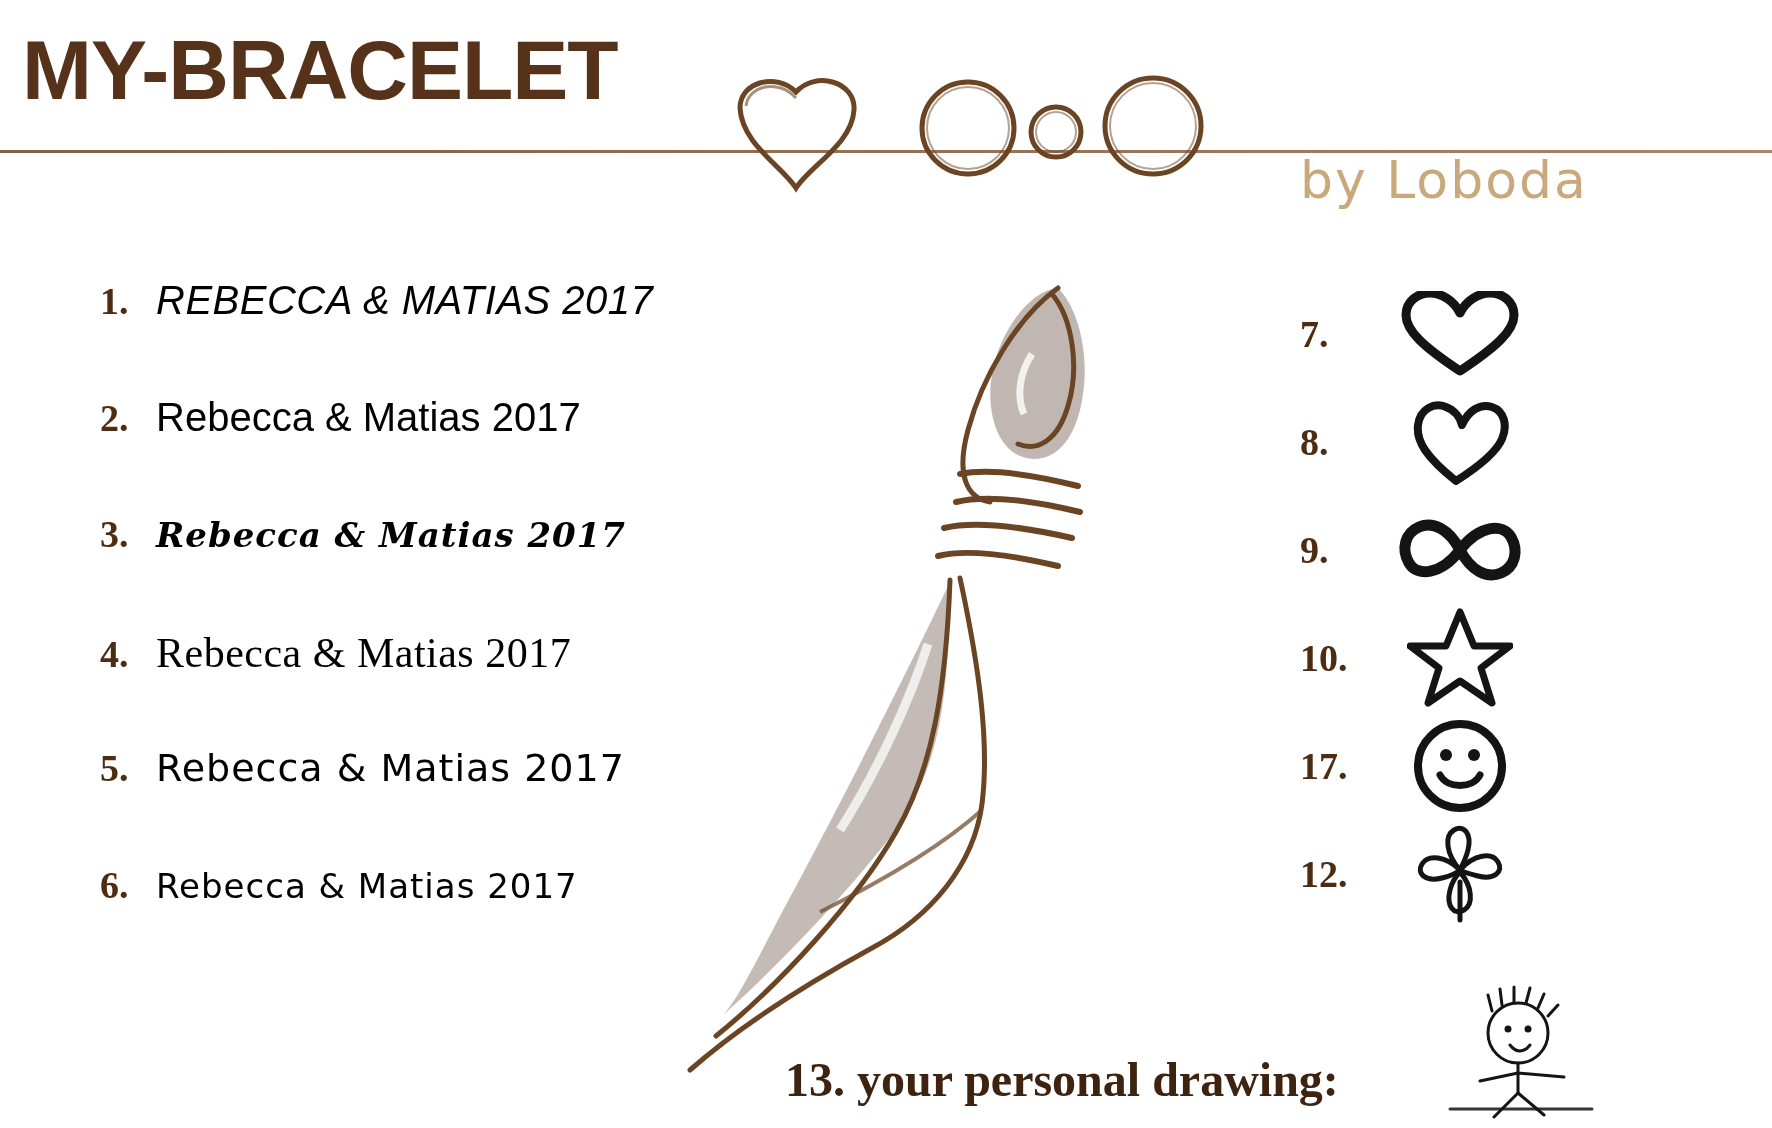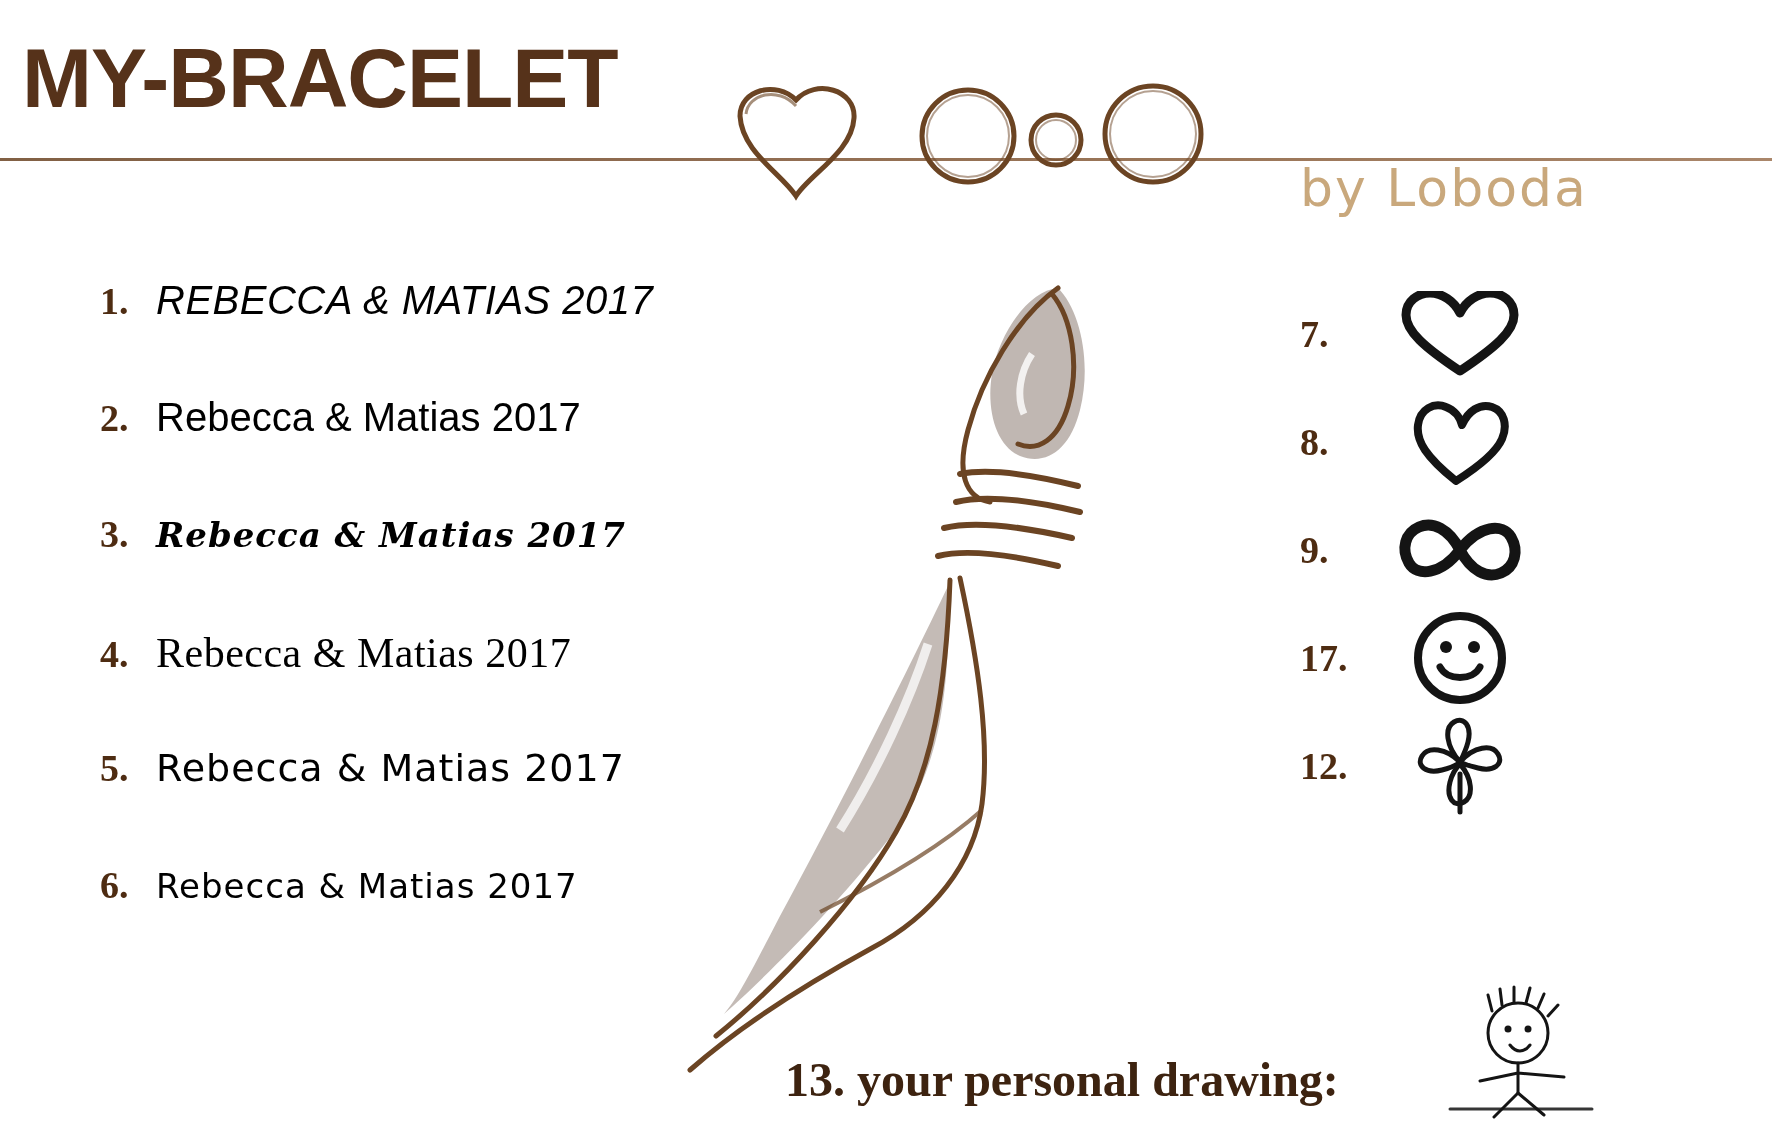--- a/index.html
+++ b/index.html
@@ -12,21 +12,21 @@
     height: 1128px;
     position: relative;
     overflow: hidden;
     font-family: "Liberation Sans", sans-serif;
     color: #4a2c14;
   }
 
   
   .header {
     position: absolute;
-    left: 0; top: 16px;
+    left: 0; top: 8px;
     width: 1512px;
     height: 240px;
   }
   .title {
     position: absolute;
     left: 22px;
     top: 20px;
     font-family: "Liberation Sans", sans-serif;
     font-weight: bold;
     font-size: 84px;
@@ -256,20 +256,28 @@
 
   <div class="right-item">
     <span class="right-num">9.</span>
     <span class="right-sym">
       <svg width="130" height="70" viewBox="0 0 130 70" xmlns="http://www.w3.org/2000/svg">
         <path d="M65 35 C54 14, 38 6, 24 12 C10 18, 6 34, 14 48 C22 62, 46 60, 65 35 C84 10, 108 8, 116 22 C124 36, 120 52, 106 58 C92 64, 76 56, 65 35 Z" fill="none" stroke="#141414" stroke-width="11" stroke-linejoin="round"></path>
       </svg>
     </span>
   </div>
 
+  <div class="right-item">
+    <span class="right-num">10.</span>
+    <span class="right-sym">
+      <svg width="106" height="100" viewBox="0 0 106 100" xmlns="http://www.w3.org/2000/svg">
+        <path d="M53 4 L67 38 L103 38 L74 60 L85 95 L53 73 L21 95 L32 60 L3 38 L39 38 Z" fill="none" stroke="#141414" stroke-width="7" stroke-linejoin="round"></path>
+      </svg>
+    </span>
+  </div>
 
   <div class="right-item">
     <span class="right-num">17.</span>
     <span class="right-sym">
       <svg width="94" height="94" viewBox="0 0 94 94" xmlns="http://www.w3.org/2000/svg">
         <circle cx="47" cy="47" r="42" fill="none" stroke="#141414" stroke-width="8"></circle>
         <circle cx="33" cy="36" r="6" fill="#141414"></circle>
         <circle cx="61" cy="36" r="6" fill="#141414"></circle>
         <path d="M27 56 C34 70, 60 70, 67 56" fill="none" stroke="#141414" stroke-width="7" stroke-linecap="round"></path>
       </svg>

